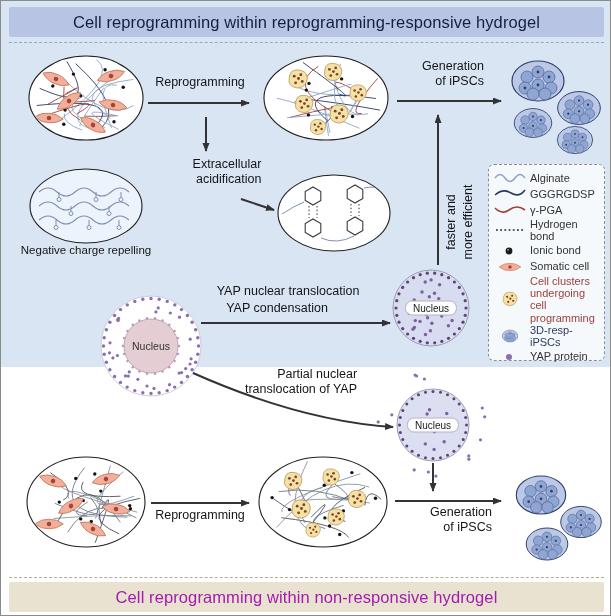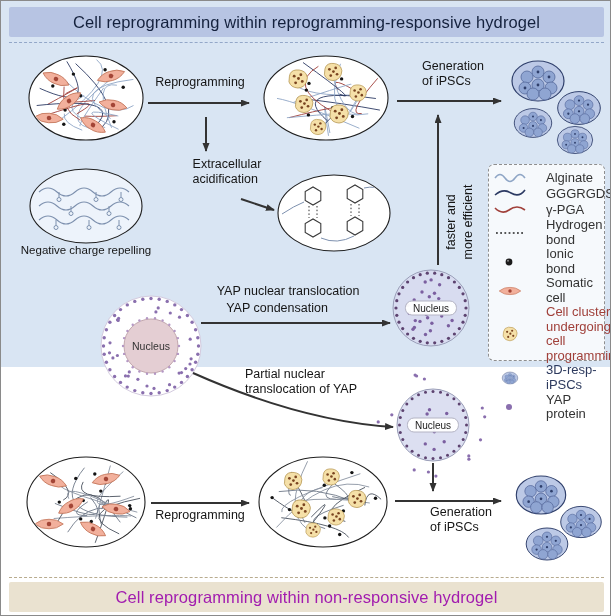--- a/index.html
+++ b/index.html
@@ -1,27 +1,27 @@
 <!DOCTYPE html>
 <html><head>
 <meta charset="utf-8">
 <style>
   html,body{margin:0;padding:0;background:#fff;}
   .stage{position:relative;width:611px;height:616px;overflow:hidden;border:1px solid #8a8a8a;box-sizing:border-box;background:#ffffff;font-family:"Liberation Sans",sans-serif;padding-left:20px;}
   .bg-top{position:absolute;left:0;top:0;width:611px;height:366px;z-index:0;}
   .banner{position:absolute;left:8px;width:595px;height:30px;display:flex;align-items:center;justify-content:center;font-size:16.5px;letter-spacing:0.1px;border-radius:2px;z-index:4;}
   #canvas{position:absolute;left:0;top:0;z-index:1;}
-  .lbl{position:absolute;transform:translateX(-50%);text-align:left;font-size:12.5px;color:#151515;white-space:pre-line;line-height:1.22;z-index:2;}
+  .lbl{position:absolute;transform:translateX(-50%);text-align:right;font-size:12.5px;color:#151515;white-space:pre-line;line-height:1.22;z-index:2;}
   .lbl.small{font-size:11.5px;}
   .rot{position:absolute;width:150px;height:36px;transform:rotate(-90deg);text-align:center;font-size:12.5px;line-height:17px;color:#151515;white-space:pre-line;z-index:2;}
   .pill{position:absolute;transform:translate(-50%,-50%);background:rgba(255,255,255,0.95);border:1px solid #b4b4c4;border-radius:7px;padding:1px 7px;font-size:10px;color:#222;z-index:2;}
   .nuc-label{position:absolute;transform:translate(-50%,-50%);font-size:10.5px;color:#333;z-index:2;}
   .dash{position:absolute;left:8px;width:595px;height:0;z-index:2;}
   .legend{position:absolute;left:487px;top:163px;width:117px;height:197px;box-sizing:border-box;background:#f6f9fc;border:1.2px dashed #8e8e8e;border-radius:6px;padding:5px 4px;display:flex;flex-direction:column;justify-content:space-between;z-index:3;}
-  .lrow{display:flex;align-items:center;gap:19px;font-size:13px;line-height:1.12;color:#333;white-space:pre-line;}
+  .lrow{display:flex;align-items:center;gap:3px;font-size:11px;line-height:1.12;color:#333;white-space:pre-line;}
   .lrow svg{flex:0 0 auto;}
 </style>
 </head>
 <body>
 
 <div class="stage">
   <div class="bg-top" style="background: rgb(217, 229, 243);"></div>
 
   <div class="banner" id="bannerTop" style="top: 6px; background: rgb(183, 196, 227); color: rgb(20, 33, 61);">
     <span>Cell reprogramming within reprogramming-responsive hydrogel</span>

